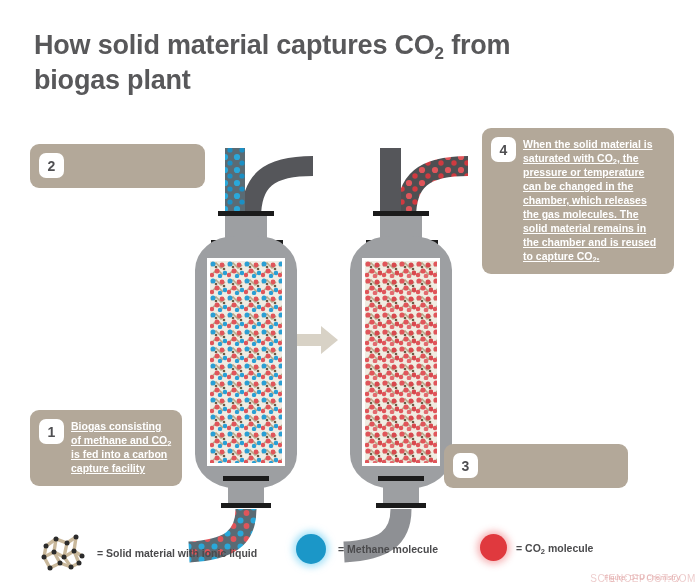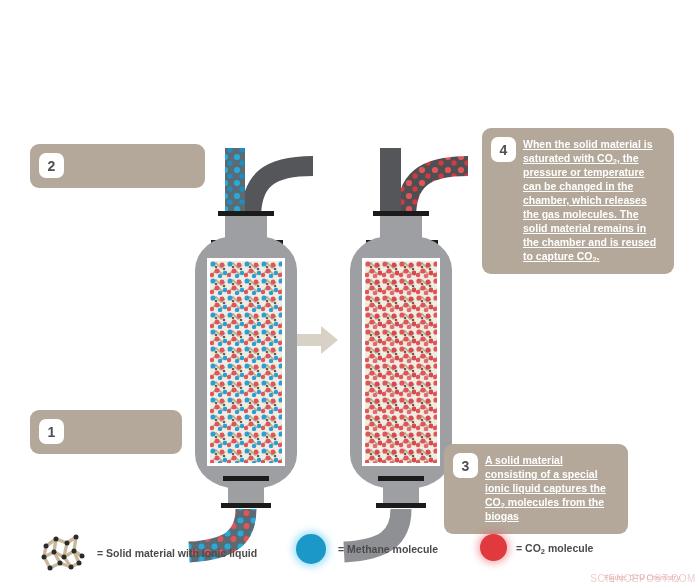--- a/index.html
+++ b/index.html
@@ -140,20 +140,24 @@
   #watermark .wm-over {
     position: absolute; left: 14px; top: 1px;
     font-size: 7px; color: #d98a8a; letter-spacing: 0.2px;
   }
 </style>
 </head>
 <body>
 
 <div id="canvas">
 
+  <div id="title">
+    <span>How solid material captures CO</span><sub>2</sub><span> from</span><br>
+    <span>biogas plant</span>
+  </div>
 
   <div class="vessel-group" id="vessel-left">
 
     <svg class="pipe-svg" width="125" height="360">
       <path d="M 66 78 C 66 40, 84 26, 128 26" stroke="#55565a" stroke-width="20" fill="none" stroke-linecap="butt"></path>
     </svg>
 
     <svg class="pipe-svg" width="125" height="360">
       <defs>
         <pattern id="methPat" width="12" height="13" patternUnits="userSpaceOnUse">
@@ -267,27 +271,27 @@
 
   <div class="callout" id="callout-4">
     <div class="badge">4</div>
     <div class="callout-text">
       <span>When the solid material is saturated with CO</span><sub>2</sub><span>, the pressure or temperature can be changed in the chamber, which releases the gas molecules. The solid material remains in the chamber and is reused to capture CO</span><sub>2</sub><span>.</span>
     </div>
   </div>
 
   <div class="callout" id="callout-1">
     <div class="badge">1</div>
+    <div class="callout-text">
+      <span>Biogas consisting of methane and CO</span><sub>2</sub><span> is fed into a carbon capture facility</span>
+    </div>
   </div>
 
   <div class="callout" id="callout-3">
     <div class="badge">3</div>
-    <div class="callout-text">
-      <span>A solid material consisting of a special ionic liquid captures the CO</span><sub>2</sub><span> molecules from the biogas</span>
-    </div>
   </div>
 
   <div id="legend">
 
     <div class="legend-item" id="legend-solid">
       <svg id="legend-solid-icon" viewBox="0 0 50 46">
         <g stroke="#c9b89b" stroke-width="3.4" fill="none" stroke-linecap="round">
           <path d="M8 16 L18 9 L29 13 L38 7"></path>
           <path d="M6 27 L16 22 L26 27 L36 21 L44 26"></path>
           <path d="M12 38 L22 33 L33 37 L41 33"></path>

